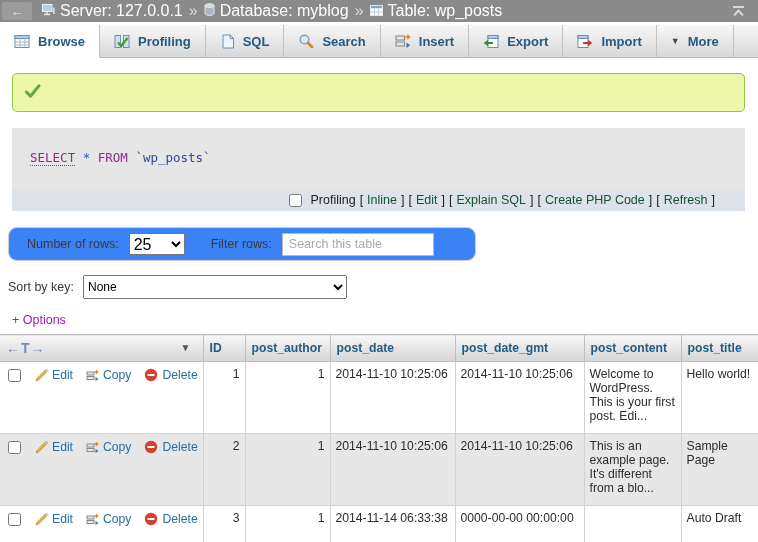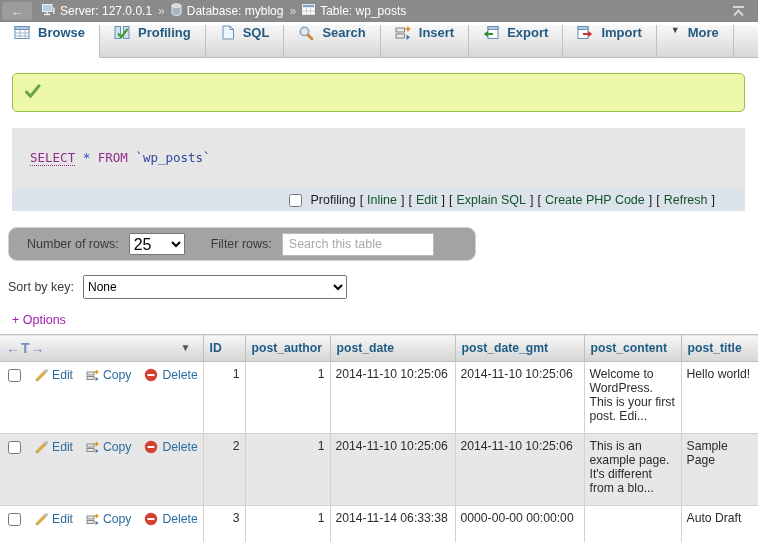--- a/index.html
+++ b/index.html
@@ -7,29 +7,29 @@
   body {
     width:758px; height:542px; overflow:hidden; background:#fff;
     font-family:"Liberation Sans", sans-serif; font-size:12.5px; color:#2c2c2c;
   }
 
   
   .topbar { height:22px; background:#8a8a8a; display:flex; align-items:center; color:#fff; }
   .back-btn { width:30px; height:18px; margin-left:2px; background:#9c9c9c; border-radius:2px;
               display:flex; align-items:center; justify-content:center; color:#ececec;
               font-size:13px; cursor:pointer; }
-  .crumbs { display:flex; align-items:center; gap:6px; margin-left:10px; font-size:12px; }
+  .crumbs { display:flex; align-items:center; gap:6px; margin-left:10px; font-size:16px; }
   .crumb { display:flex; align-items:center; gap:5px; cursor:pointer; }
   .crumb-sep { color:#dcdcdc; }
   .collapse-btn { margin-left:auto; margin-right:12px; cursor:pointer; display:flex; }
 
   
   .tabbar { margin-top:3px; height:33px; background:linear-gradient(#f8f8f8,#d7d7d7);
             border-bottom:1px solid #bcbcbc; display:flex; align-items:stretch; }
-  .tab { display:flex; gap:8px; padding:0 14px;
+  .tab { display:flex; align-items:center; gap:8px; padding:0 14px;
          border-right:1px solid #c2c2c2; font-weight:bold; color:#235a81; font-size:13px;
          cursor:pointer; white-space:nowrap; }
   .tab.active { background:#fff; border-bottom:1px solid #fff; margin-bottom:-1px; }
   .tab svg { display:block; }
   .more-caret { font-size:9px; color:#444; }
 
   
   .msg { margin:15px 13px 0 12px; background:#edf7a9; border:1px solid #94c347;
          border-radius:5px; padding:10px 12px; display:flex; align-items:center; gap:9px; }
 
@@ -41,21 +41,21 @@
   .kw-link { border-bottom:1px dotted #912c8a; cursor:pointer; }
   .star { color:#3d52c6; }
   .ident { color:#33479e; }
   .sql-tools { background:#dce3ea; padding:4px 30px 4px 8px; text-align:right;
                color:#1c1c1c; display:flex; align-items:center; justify-content:flex-end; gap:4px; }
   .sql-tools input { margin:0 4px 0 0; }
   .plink { color:#14532d; cursor:pointer; }
   .bracket { color:#1c1c1c; }
 
   
-  .rowsbar { margin:16px 0 0 8px; width:468px; height:33px; background:#a3a3a3;
+  .rowsbar { margin:16px 0 0 8px; width:468px; height:33px; background:#3b82f6;
              border:1px solid #cfcfcf; border-radius:9px; display:flex; align-items:center;
              padding:16px 18px; gap:10px; color:#3a3a3a; }
   .rowsbar select { width:56px; height:22px; font-size:16px; }
   .filter-label { margin-left:16px; }
   .filter-input { width:152px; height:23px; border:1px solid #b9b9b9; padding:0 6px;
                   font-size:12.5px; font-family:"Liberation Sans",sans-serif; color:#444; }
   .filter-input::placeholder { color:#a9a9a9; }
   .sortrow { margin:13px 0 0 8px; height:26px; display:flex; align-items:center; gap:9px; color:#3a3a3a; }
   .sortrow select { width:264px; height:24px; font-size:12px; }
   .options-link { margin:13px 0 0 12px; color:#a21caf; cursor:pointer; width:70px; }

